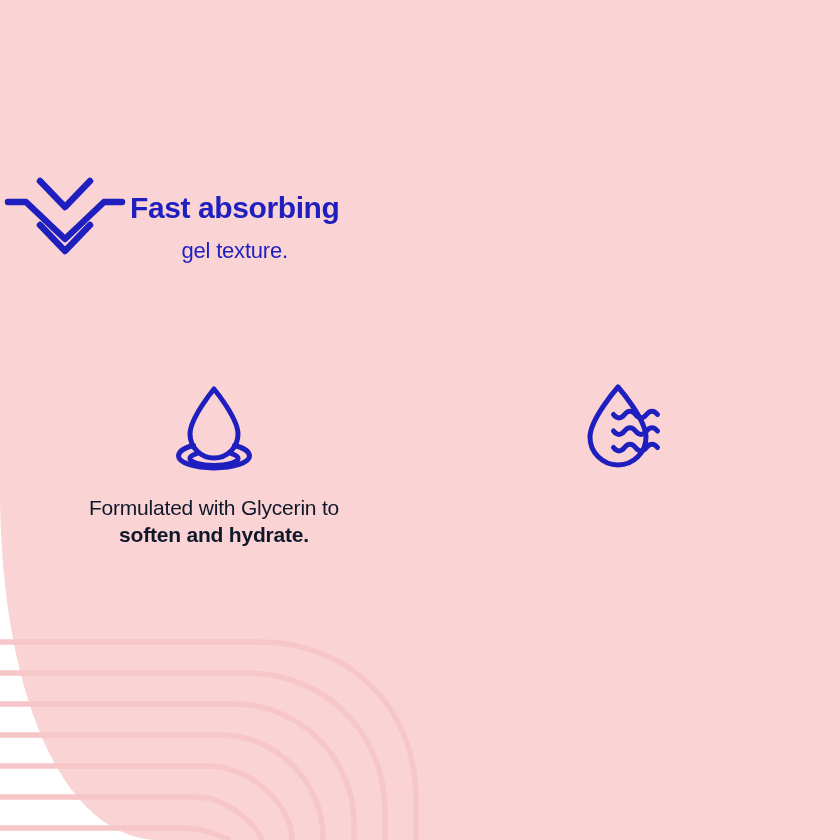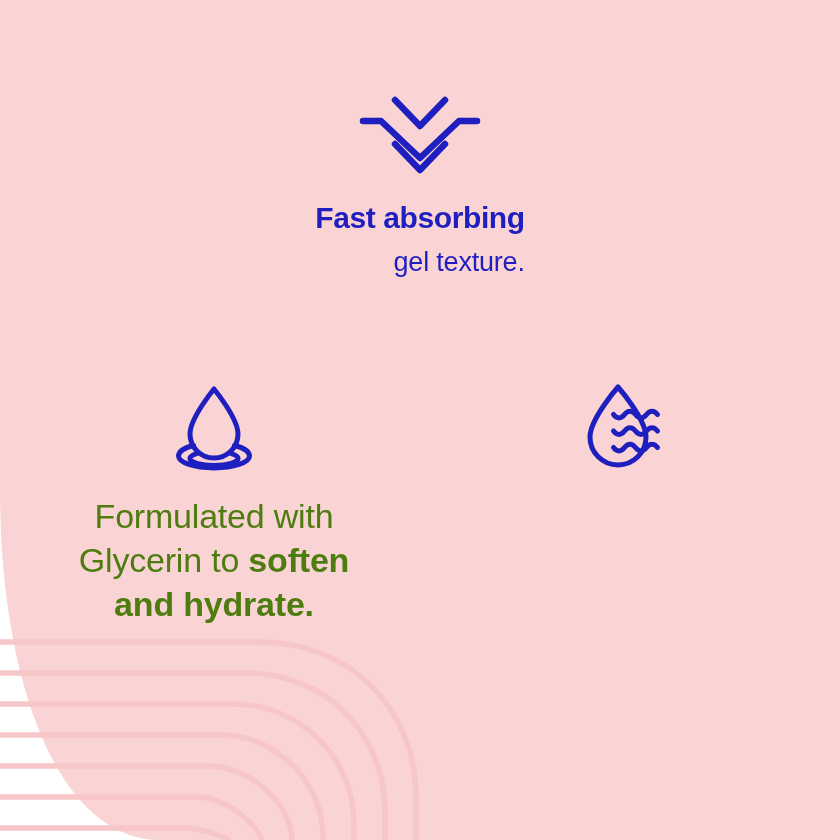--- a/index.html
+++ b/index.html
@@ -41,21 +41,21 @@
     height: 340px;
   }
 
   .hero-content {
     position: absolute;
     left: 0;
     top: 0;
     width: 840px;
     height: 340px;
     display: flex;
-    flex-direction: column;
+    flex-direction: row;
     align-items: center;
     justify-content: flex-start;
     padding-top: 92px;
     box-sizing: border-box;
   }
 
   .chevron-icon {
     width: 130px;
     height: 86px;
     display: block;
@@ -70,25 +70,24 @@
 
   .hero-line-1 {
     display: block;
     font-size: 30px;
     font-weight: 700;
     letter-spacing: -0.4px;
   }
 
   .hero-line-2 {
     display: block;
-    font-size: 27px;
+    font-size: 22px;
     font-weight: 400;
     letter-spacing: -0.2px;
     margin-top: 12px;
-    text-align: right;
   }
 
   
   .features {
     position: absolute;
     left: 0;
     top: 382px;
     width: 840px;
     display: flex;
     justify-content: center;
@@ -105,22 +104,22 @@
 
   .feature-icon {
     width: 92px;
     height: 92px;
     display: block;
   }
 
   .feature-text {
     margin-top: 20px;
     text-align: center;
-    color: #4d7c0f;
-    font-size: 34px;
+    color: #0f172a;
+    font-size: 21px;
     font-weight: 400;
     line-height: 1.3;
     letter-spacing: -0.2px;
   }
 
   .feature-text b {
     font-weight: 700;
   }
 
   

